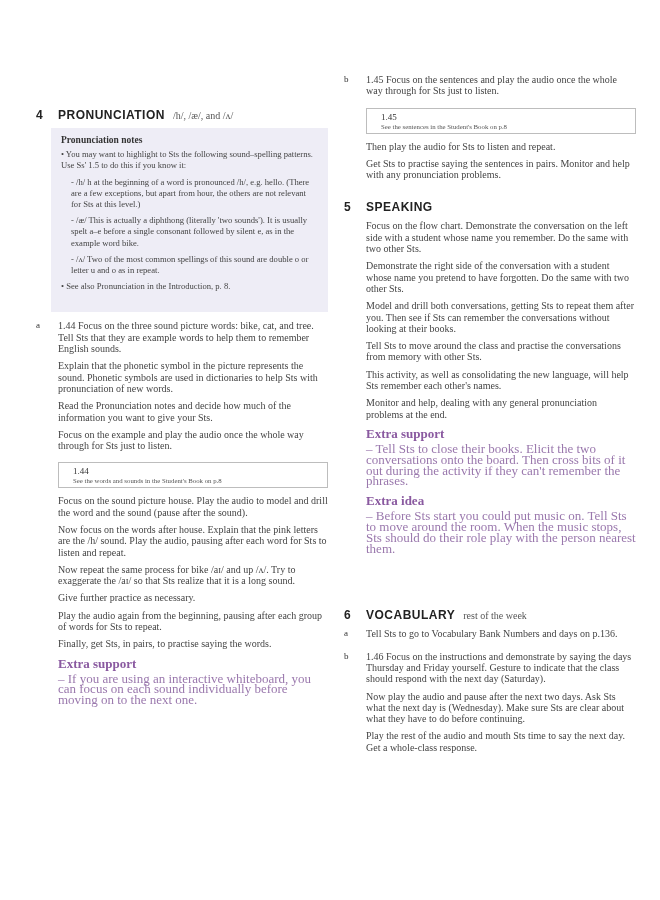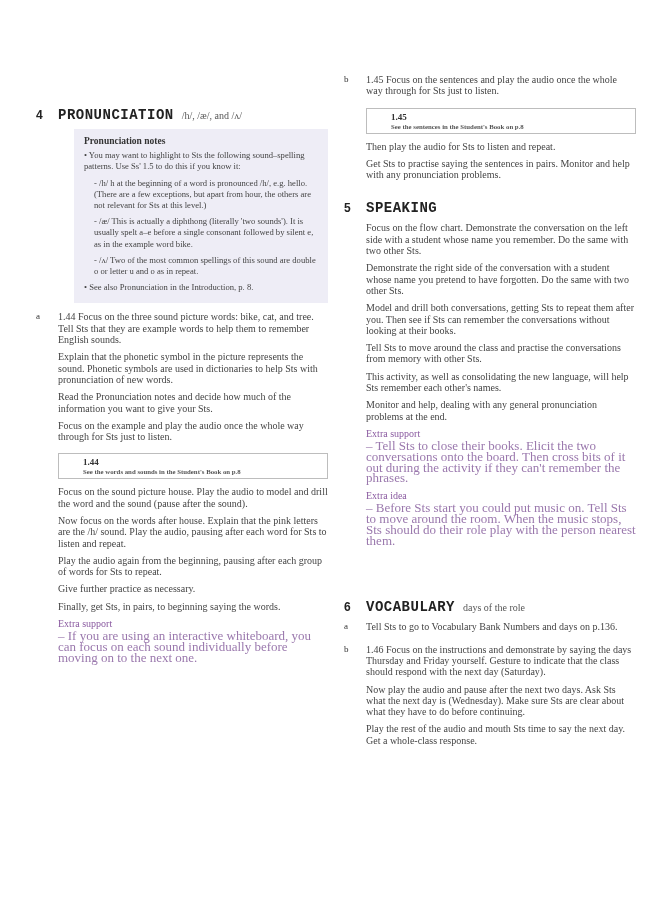--- a/index.html
+++ b/index.html
@@ -3,35 +3,35 @@
 <meta charset="utf-8">
 <style>
   html, body { margin:0; padding:0; }
   body { width:660px; height:900px; background:#ffffff; position:relative; overflow:hidden;
          font-family:"Liberation Serif", "DejaVu Serif", serif; color:#3a3a3a; }
   .col { position:absolute; top:74px; }
   .col-left { left:36px; width:292px; }
   .col-right { left:344px; width:292px; }
   .heading { display:flex; align-items:baseline; gap:8px; margin:0 0 6px 0; }
   .heading .num { font-family:"Liberation Sans", sans-serif; font-weight:bold; font-size:12px; color:#222; width:14px; }
-  .heading .title { font-family:Liberation Mono, monospace; font-weight:bold; font-size:14px; letter-spacing:0.5px; color:#222; }
+  .heading .title { font-family:Liberation Sans, sans-serif; font-weight:bold; font-size:12px; letter-spacing:0.5px; color:#222; }
   .heading .sub { font-size:10px; color:#555;margin-top:36px; }
-  .notes-box { margin-left:38px; background:#eeedf6; padding:7px 10px 10px 10px; font-size:8.6px; line-height:11.2px; color:#444; }
+  .notes-box { margin-left:15px; background:#eeedf6; padding:7px 10px 20px 10px; font-size:8.6px; line-height:11.2px; color:#444; }
   .notes-box .nb-title { font-weight:bold; font-size:9.5px; margin-bottom:3px; color:#333; }
   .notes-box p { margin:0 0 5px 0; }
   .notes-box .indent { padding-left:10px; }
   .item { display:flex; margin:0 0 5px 0; }
   .item .letter { width:22px; font-size:9px; color:#333; flex:none; }
   .item .body { flex:1; }
   .p { font-size:10px; line-height:11.3px; margin:0 0 6px 0; color:#444; }
   .indented { margin-left:22px; }
-  .audio-box { margin:2px 0 7px 22px; border:1px solid #bdbdbd; padding:3px 24px;font-weight:bold; }
+  .audio-box { margin:2px 0 7px 22px; border:1px solid #bdbdbd; padding:3px 14px; }
   .audio-box .track { font-size:9px; color:#333; }
   .audio-box .script { font-size:6.8px; color:#555; margin-top:1px; }
-  .extra-title { margin:4px 0 2px 22px; font-size:10px; color:#8a5aa0; }
+  .extra-title { margin:4px 0 2px 22px; font-size:13px; color:#8a5aa0;font-weight:bold; }
   .extra-text { margin:0 0 6px 22px; font-size:13px; line-height:10.8px; color:#9a78ad; }
   .spacer-lg { height:14px; }
 </style>
 </head>
 <body>
 
 <div class="col col-left">
   <div class="heading">
     <span class="num">4</span>
     <span class="title">PRONUNCIATION</span>
@@ -59,23 +59,24 @@
     </div>
   </div>
 
   <div class="audio-box">
     <div class="track">1.44</div>
     <div class="script">See the words and sounds in the Student's Book on p.8</div>
   </div>
 
   <p class="p indented">Focus on the sound picture house. Play the audio to model and drill the word and the sound (pause after the sound).</p>
   <p class="p indented">Now focus on the words after house. Explain that the pink letters are the /h/ sound. Play the audio, pausing after each word for Sts to listen and repeat.</p>
+  <p class="p indented">Now repeat the same process for bike /aɪ/ and up /ʌ/. Try to exaggerate the /aɪ/ so that Sts realize that it is a long sound.</p>
+  <p class="p indented">Give further practice as necessary.</p>
   <p class="p indented">Play the audio again from the beginning, pausing after each group of words for Sts to repeat.</p>
-  <p class="p indented">Give further practice as necessary.</p>
-  <p class="p indented">Finally, get Sts, in pairs, to beginning saying the words.</p>
+  <p class="p indented">Finally, get Sts, in pairs, to practise saying the words.</p>
 
   <div class="extra-title">Extra support</div>
   <div class="extra-text">– If you are using an interactive whiteboard, you can focus on each sound individually before moving on to the next one.</div>
 </div>
 
 <div class="col col-right">
   <div class="item">
     <span class="letter">b</span>
     <div class="body">
       <p class="p">1.45  Focus on the sentences and play the audio once the whole way through for Sts just to listen.</p>
@@ -107,21 +108,21 @@
   <div class="extra-text">– Tell Sts to close their books. Elicit the two conversations onto the board. Then cross bits of it out during the activity if they can't remember the phrases.</div>
 
   <div class="extra-title">Extra idea</div>
   <div class="extra-text">– Before Sts start you could put music on. Tell Sts to move around the room. When the music stops, Sts should do their role play with the person nearest them.</div>
 
   <div class="spacer-lg"></div>
 
   <div class="heading">
     <span class="num">6</span>
     <span class="title">VOCABULARY</span>
-    <span class="sub">days of the role</span>
+    <span class="sub">rest of the week</span>
   </div>
 
   <div class="item">
     <span class="letter">a</span>
     <div class="body">
       <p class="p">Tell Sts to go to Vocabulary Bank Numbers and days on p.136.</p>
     </div>
   </div>
 
   <div class="item">

